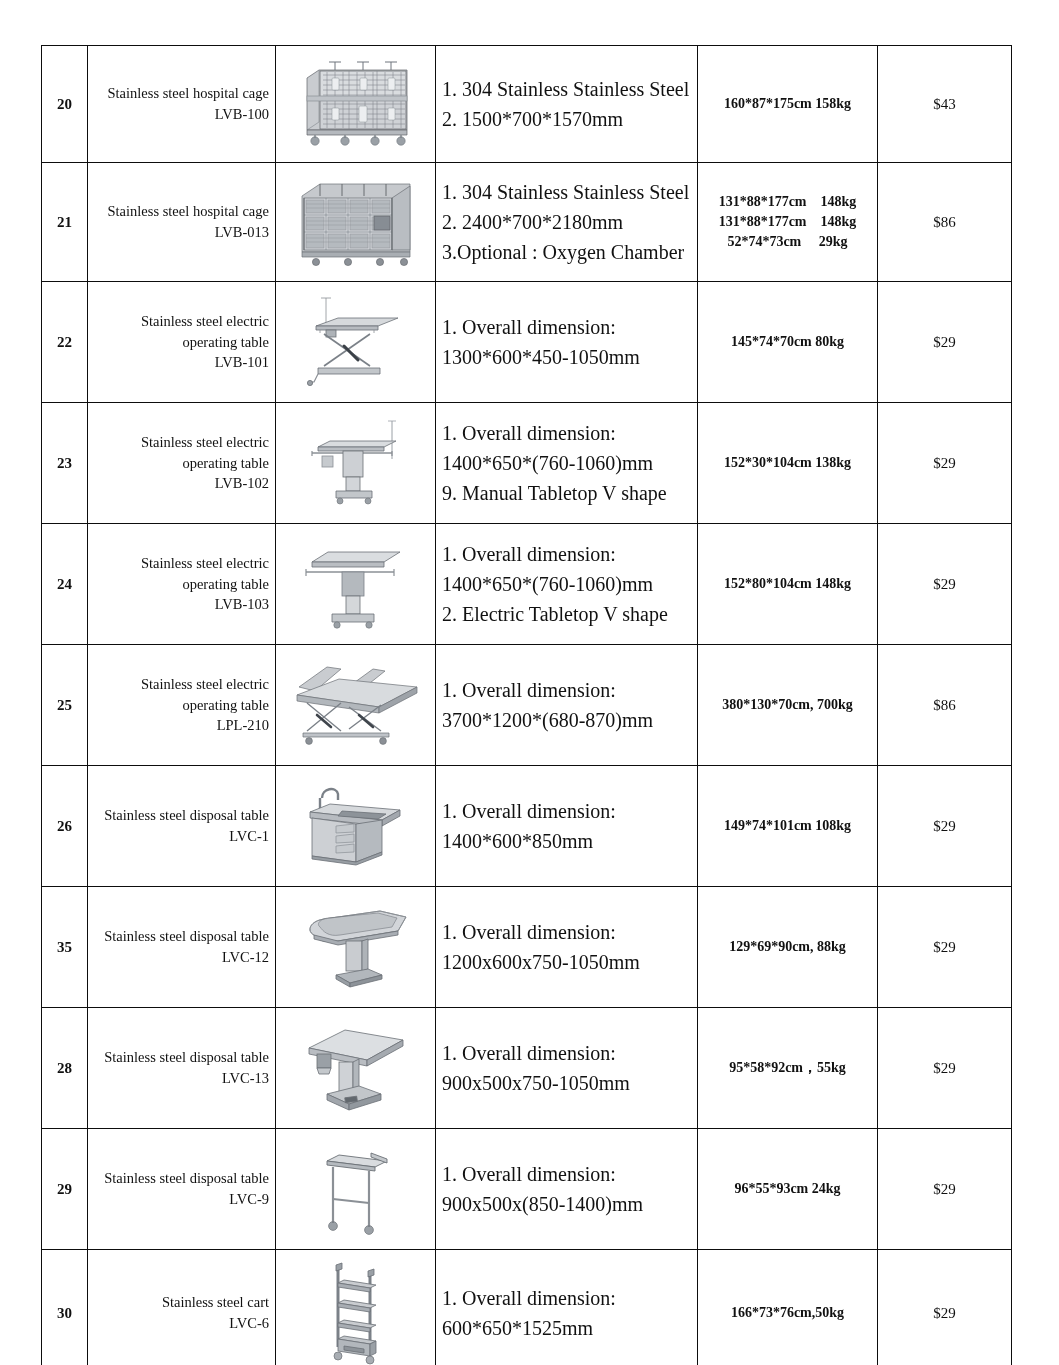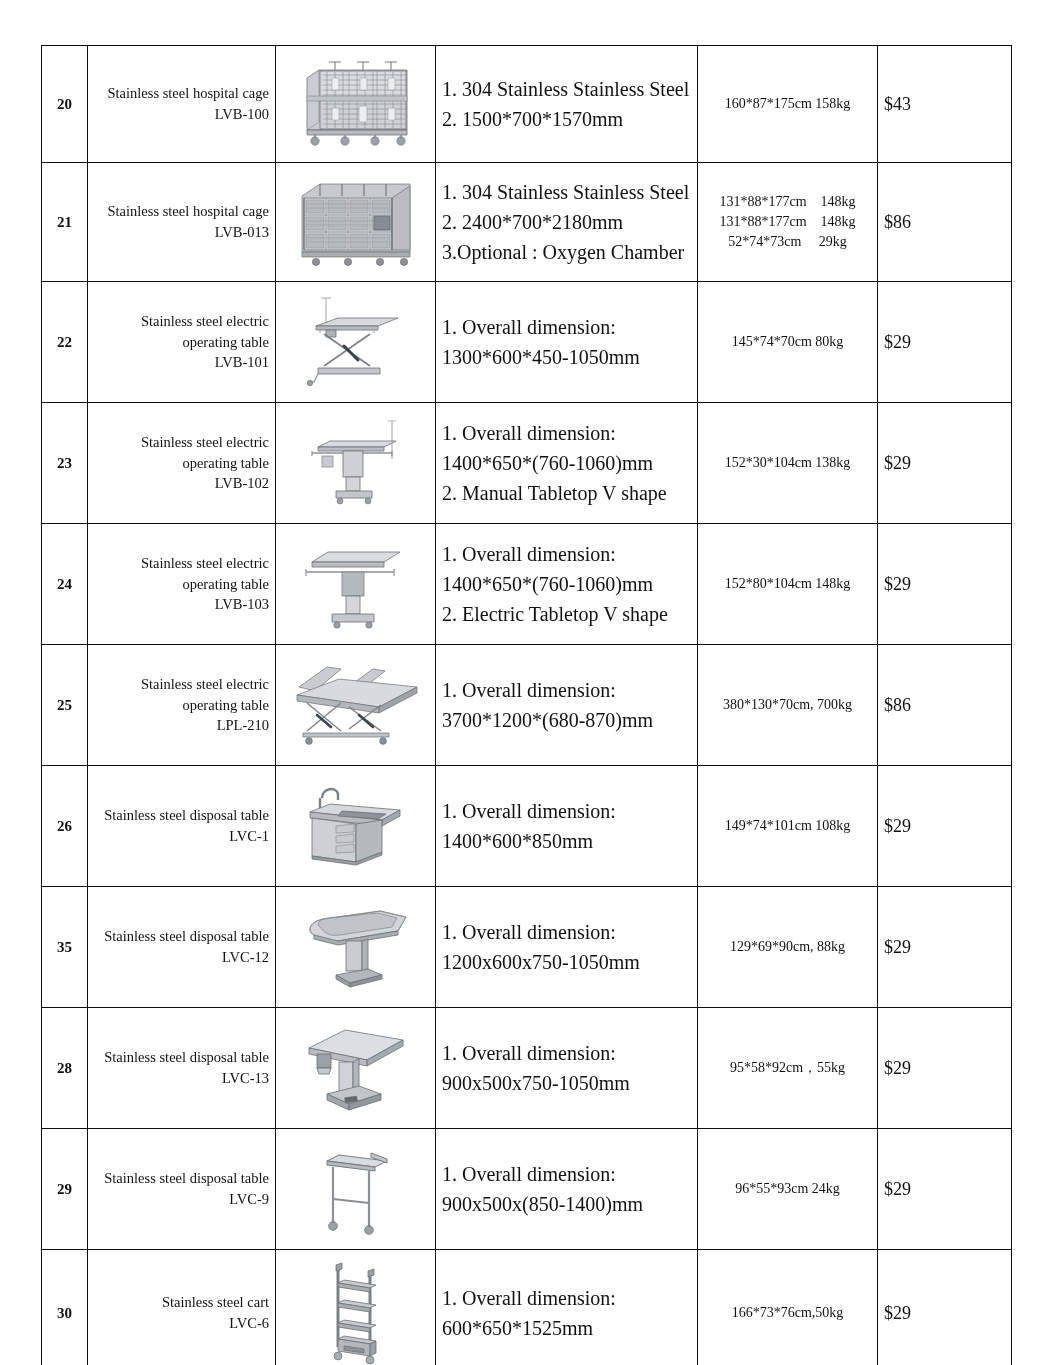--- a/index.html
+++ b/index.html
@@ -60,28 +60,30 @@
     text-align: left;
     font-size: 20px;
     line-height: 1.5;
     padding-left: 8px;
   }
   .spec .line { display: block; }
   .dim {
     text-align: center;
     font-size: 14px;
     line-height: 1.45;
+    font-weight: bold;
   }
   .dim .line { display: block; }
   .dim .pair {
     display: block;
     white-space: pre;
   }
   .price {
-    font-size: 18px;
+    text-align: center;
+    font-size: 15px;
   }
   .imgcell {
     text-align: center;
     padding: 6px 2px;
   }
   .imgwrap {
     display: inline-block;
     line-height: 0;
   }
   svg { display: block; margin: 0 auto; }
@@ -294,21 +296,21 @@
                 <g fill="#9aa0a6" stroke="#6b7076" stroke-width="0.6">
                   <circle cx="44" cy="88" r="3"></circle>
                     <circle cx="72" cy="88" r="3"></circle>
                 </g>
               </g>
             </svg>
           </span>
         </td>
         <td class="spec">
           <span class="line">1. Overall dimension: 1400*650*(760-1060)mm</span>
-          <span class="line">2. Manual Tabletop V shape</span>
+          <span class="line">9. Manual Tabletop V shape</span>
         </td>
         <td class="dim">
           <span class="line">152*30*104cm  138kg</span>
         </td>
         <td class="price">$29</td>
       </tr>
 
       <tr class="r4">
         <td class="idx">24</td>
         <td class="name">

